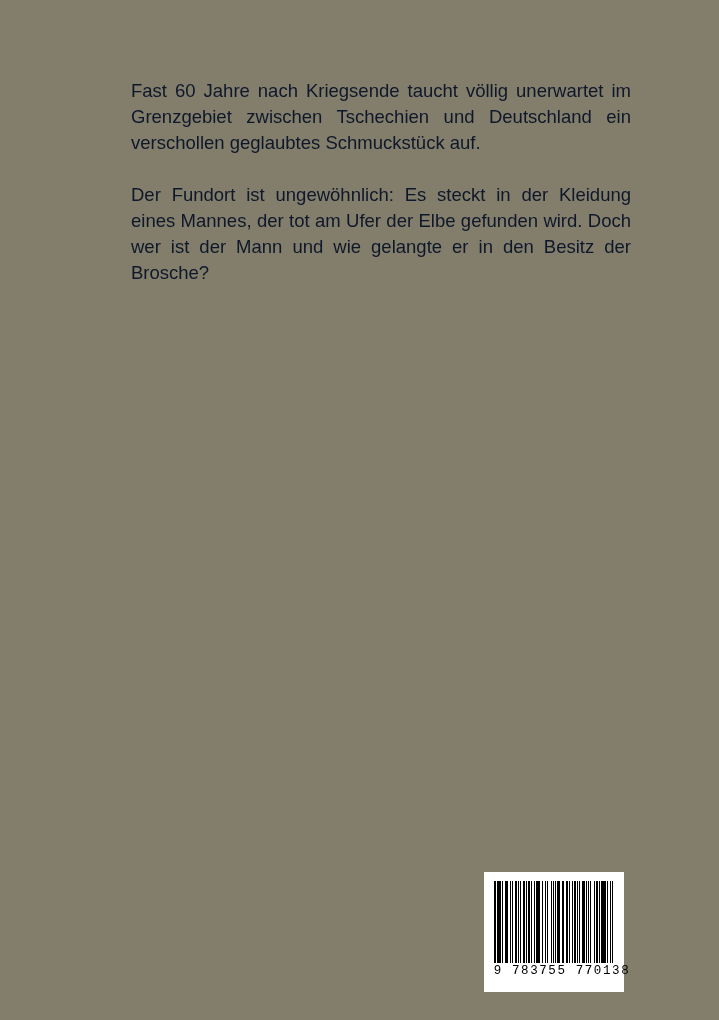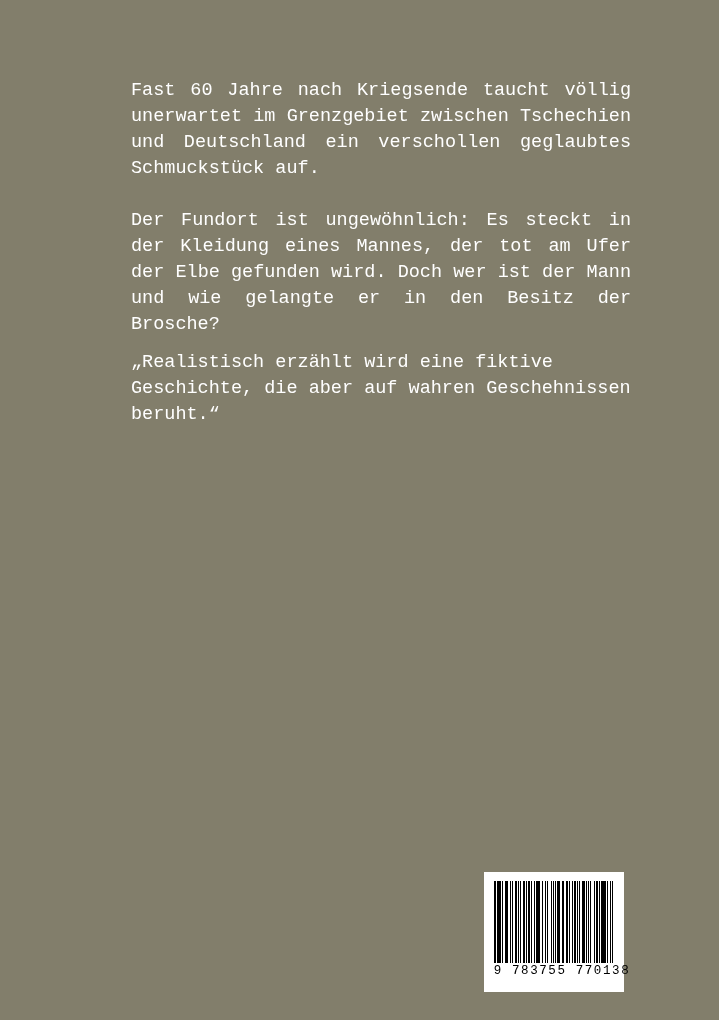--- a/index.html
+++ b/index.html
@@ -16,22 +16,22 @@
   }
   .page {
     position: absolute;
     inset: 0;
   }
   .blurb {
     position: absolute;
     left: 131px;
     top: 78px;
     width: 500px;
-    color: #ffffff;
-    font-family: Liberation Mono, monospace;
+    color: #0f172a;
+    font-family: Liberation Sans, sans-serif;
     font-size: 18.5px;
     line-height: 26px;
   }
   .para {
     margin: 0 0 26px 0;
     text-align: justify;
   }
   .para.nogap {
     margin-bottom: 12px;
   }
@@ -95,21 +95,20 @@
 <div class="page">
 
   <div class="blurb">
 
     <p class="para">Fast 60 Jahre nach Kriegsende taucht völlig unerwartet im Grenzgebiet zwischen Tschechien und Deutschland ein verschollen geglaubtes Schmuckstück auf.</p>
 
     <p class="para nogap">Der Fundort ist ungewöhnlich: Es steckt in der Kleidung eines Mannes, der tot am Ufer der Elbe gefunden wird. Doch wer ist der Mann und wie gelangte er in den Besitz der Brosche?</p>
 
 
     <div class="quote-block">
-      <p class="quote-line">„Realistisch erzählt wird eine fiktive Geschichte, die aber auf wahren Geschehnissen beruht.“</p>
     </div>
 
 
   </div>
 
   <div class="barcode-box">
     <div class="barcode-bars" id="barcode-bars">
         <div class="bar" style="flex: 2 0 0px;"></div>
         <div class="gap" style="flex: 1 0 0px;"></div>
         <div class="bar" style="flex: 1 0 0px;"></div>

